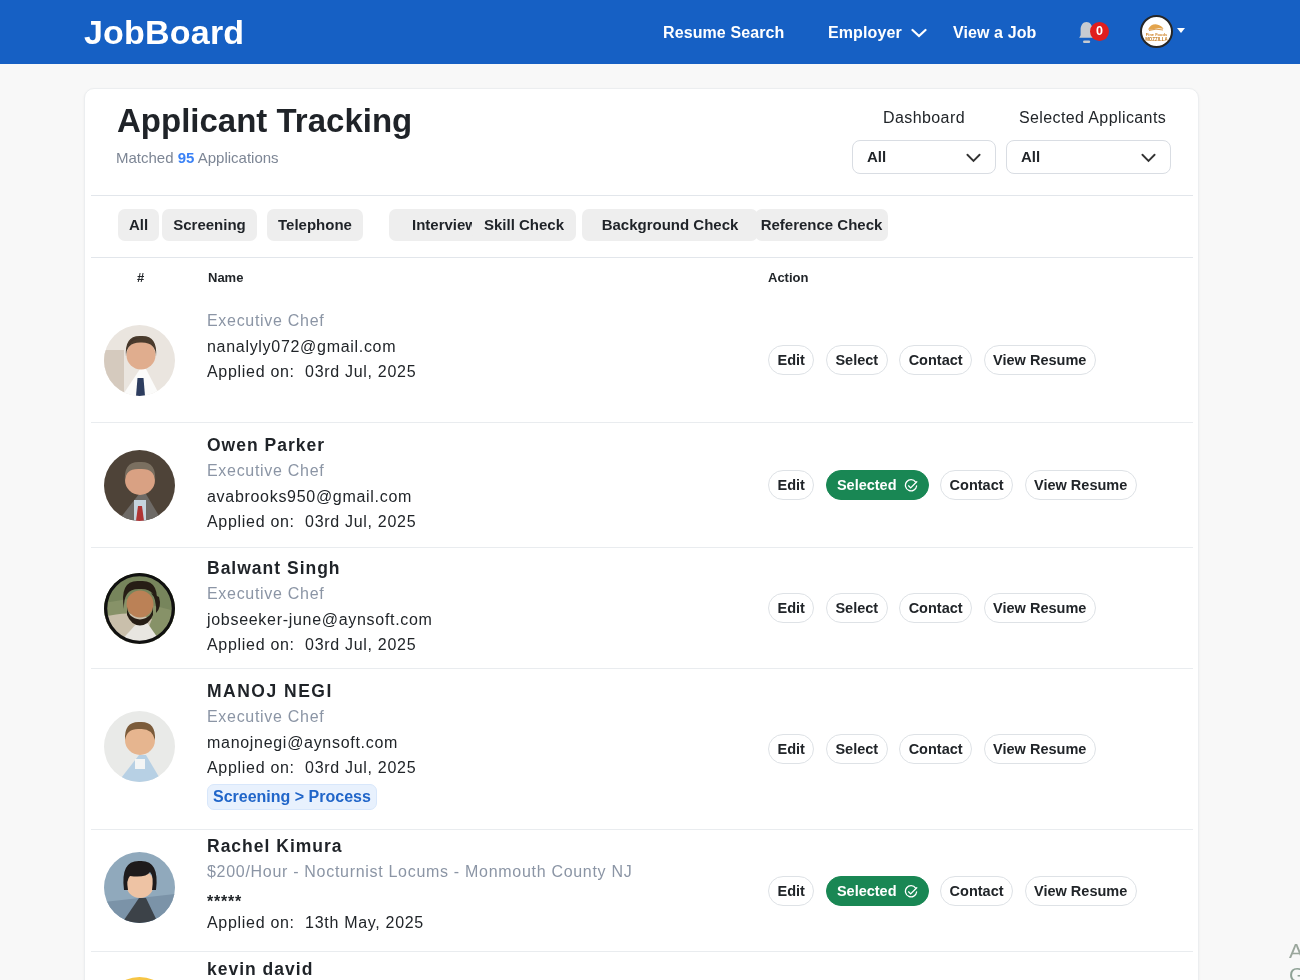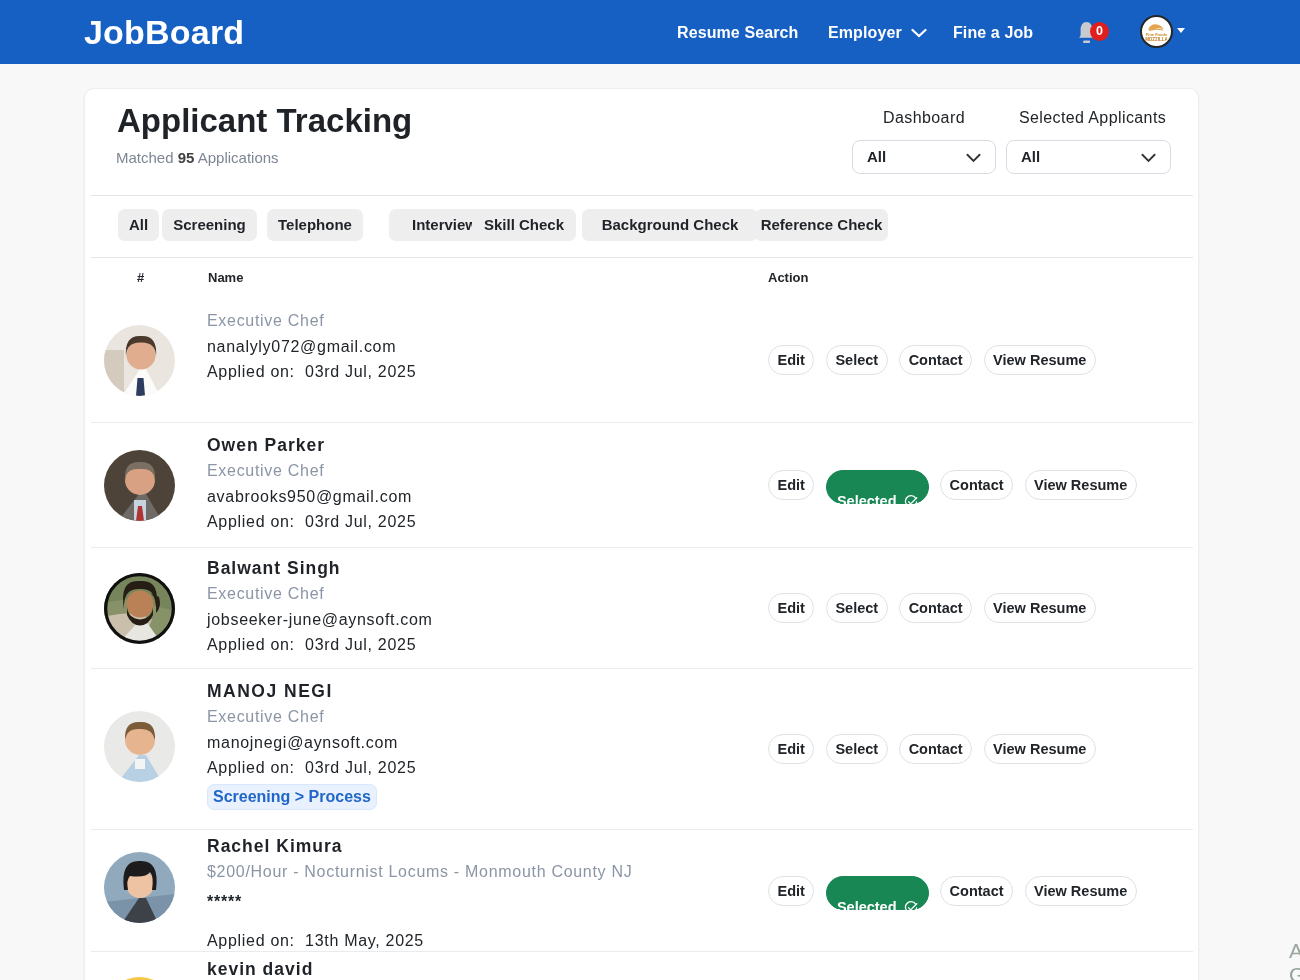--- a/index.html
+++ b/index.html
@@ -15,21 +15,21 @@
 .uav { position:absolute; left:1140px; top:15px; width:33px; height:33px; border-radius:50%;
   background:#fff; border:2px solid #262626; overflow:hidden;}
 .caret { position:absolute; left:1176.5px; top:27.5px; width:0; height:0;
   border-left:4.5px solid transparent; border-right:4.5px solid transparent; border-top:5.5px solid #fff; }
 
 .card { position:absolute; left:84px; top:88px; width:1115px; height:1100px;
   background:#fff; border-radius:10px; border:1px solid #eceef0;
   box-shadow:0 1px 3px rgba(0,0,0,.05); }
 .title { position:absolute; left:32px; top:13px; font-size:33px; font-weight:700; color:#1f2328; }
 .sub1 { position:absolute; left:31px; top:60px; font-size:15px; color:#7d8695; }
-.sub1 b { color:#404040; font-weight:700; }
+.sub1 b { color:#3b82f6; font-weight:700; }
 .flabel { position:absolute; top:20px; font-size:16px; font-weight:500; color:#212529; letter-spacing:0.4px; }
 .fsel { position:absolute; top:51px; height:34px; border:1px solid #d9dde3; border-radius:8px;
   background:#fff; font-size:15px; font-weight:700; color:#212529; line-height:32px; padding-left:14px; }
 .fsel svg { position:absolute; right:14px; top:12px; }
 .hr { position:absolute; left:6px; width:1102px; height:1px; background:#e2e6eb; }
 
 .tabs { position:absolute; left:0; top:120px; height:32px; }
 .tab { position:absolute; height:32px; line-height:32px; text-align:center; background:#eeeeee; border-radius:7px;
   font-size:15px; font-weight:700; color:#1f2328; white-space:nowrap; }
 
@@ -38,38 +38,38 @@
 .row { position:absolute; left:6px; width:1102px; border-bottom:1px solid #e9ecef; }
 .avw { position:absolute; left:13px; }
 .txt { position:absolute; left:116px; }
 .nm { font-size:17.5px; font-weight:700; color:#1f2328; height:25px; line-height:24px; letter-spacing:1px;}
 .sb { font-size:16px; color:#8b95a5; height:25.5px; line-height:25.5px; letter-spacing:0.7px;}
 .em { font-size:16px; color:#212529; height:25.5px; line-height:25.5px; letter-spacing:0.7px;}
 .ap { font-size:16px; color:#212529; height:25.5px; line-height:25.5px; letter-spacing:0.7px;}
 .btns { position:absolute; left:677px; display:flex; gap:11.5px; }
 .btn { height:30px; line-height:28px; padding:0 8.5px; border:1px solid #dee2e6; border-radius:50rem;
   background:#fff; font-size:14.5px; font-weight:600; color:#212529; white-space:nowrap;}
-.btn.green { background:#198754; border-color:#198754; color:#fff; padding:16px 10px;text-align:right; }
+.btn.green { background:#198754; border-color:#198754; color:#fff; padding:0 10px;text-align:right; }
 .btn.green svg { vertical-align:-2.5px; margin-left:3px;}
 .tag { display:inline-block; height:26px; line-height:24px; padding:0 5px; background:#e8f1fd;
   border:1px solid #d8e7fb; border-radius:7px; font-size:16px; font-weight:700; color:#2166c9; margin-top:3px; letter-spacing:0px;}
 .stars { font-size:16px; font-weight:700; color:#212529; height:24px; line-height:33.5px; letter-spacing:0.8px;}
 .ag { position:absolute; font-size:20px; color:#9aa69c; }
 </style>
 </head>
 <body>
 <div class="nav">
   <div class="logo">JobBoard</div>
-  <div class="nlink" style="left:677px;">Resume Search</div>
+  <div class="nlink" style="left:663px;">Resume Search</div>
   <div class="nlink" style="left:828px;">Employer
     <svg width="16" height="10" viewBox="0 0 16 10" style="margin-left:5px;">
         <path d="M1.5 2 L8 8 L14.5 2" stroke="#fff" stroke-width="2.2" fill="none" stroke-linecap="round"></path>
       </svg>
   </div>
-  <div class="nlink" style="left:953px;">Fine a Job</div>
+  <div class="nlink" style="left:953px;">View a Job</div>
   <div class="bell">
     <svg width="17" height="23" viewBox="0 0 17 23">
       <path d="M8.5 1 C4.8 1 2.6 4.6 2.6 8.6 L2.6 14.2 L1.2 16.8 L15.8 16.8 L14.4 14.2 L14.4 8.6 C14.4 4.6 12.2 1 8.5 1 Z" fill="#c7cbd1"></path>
       <rect x="5" y="19.4" width="7.2" height="2.6" rx="1.3" fill="#c7cbd1"></rect>
     </svg>
   </div>
   <div class="badge">0</div>
   <div class="uav">
     <svg width="29" height="29" viewBox="0 0 29 29">
       <path d="M6 12.5 Q9 6.5 15 7.5 Q20 8.5 21.5 12 Q17 10.5 12 12 Q8.5 13 6 12.5 Z" fill="#e09a38" opacity="0.9"></path>
@@ -261,21 +261,21 @@
           <path d="M35 46 L18 71 L54 71 L42 46 Z" fill="#3c4248"></path>
           <circle cx="36" cy="32" r="14" fill="#eec3a4"></circle>
           <path d="M20 38 Q16 8 36 9 Q56 8 52 38 L48 38 Q50 24 46 20 Q42 26 26 24 Q22 28 24 38 Z" fill="#1e1b1c"></path>
         </g>
       </svg>
     </div>
     <div class="txt" style="top:4px;">
       <div class="nm">Rachel Kimura</div>
       <div class="sb">$200/Hour - Nocturnist Locums - Monmouth County NJ</div>
       <div class="stars">*****</div>
-      <div class="ap" style="margin-top:19px;">Applied on:&nbsp; 13th May, 2025</div>
+      <div class="ap" style="margin-top:1px;">Applied on:&nbsp; 13th May, 2025</div>
     </div>
     <div class="btns" style="top:46px;">
       <div class="btn">Edit</div>
         <div class="btn green">Selected
         <svg width="14" height="14" viewBox="0 0 16 16">
             <path d="M13.3 3.5 A6.4 6.4 0 1 0 14.4 8" stroke="#fff" stroke-width="1.5" fill="none" stroke-linecap="round"></path>
             <path d="M5.2 7.8 L7.6 10.2 L14.6 3.2" stroke="#fff" stroke-width="1.5" fill="none" stroke-linecap="round"></path>
           </svg>
       </div>
         <div class="btn">Contact</div>

